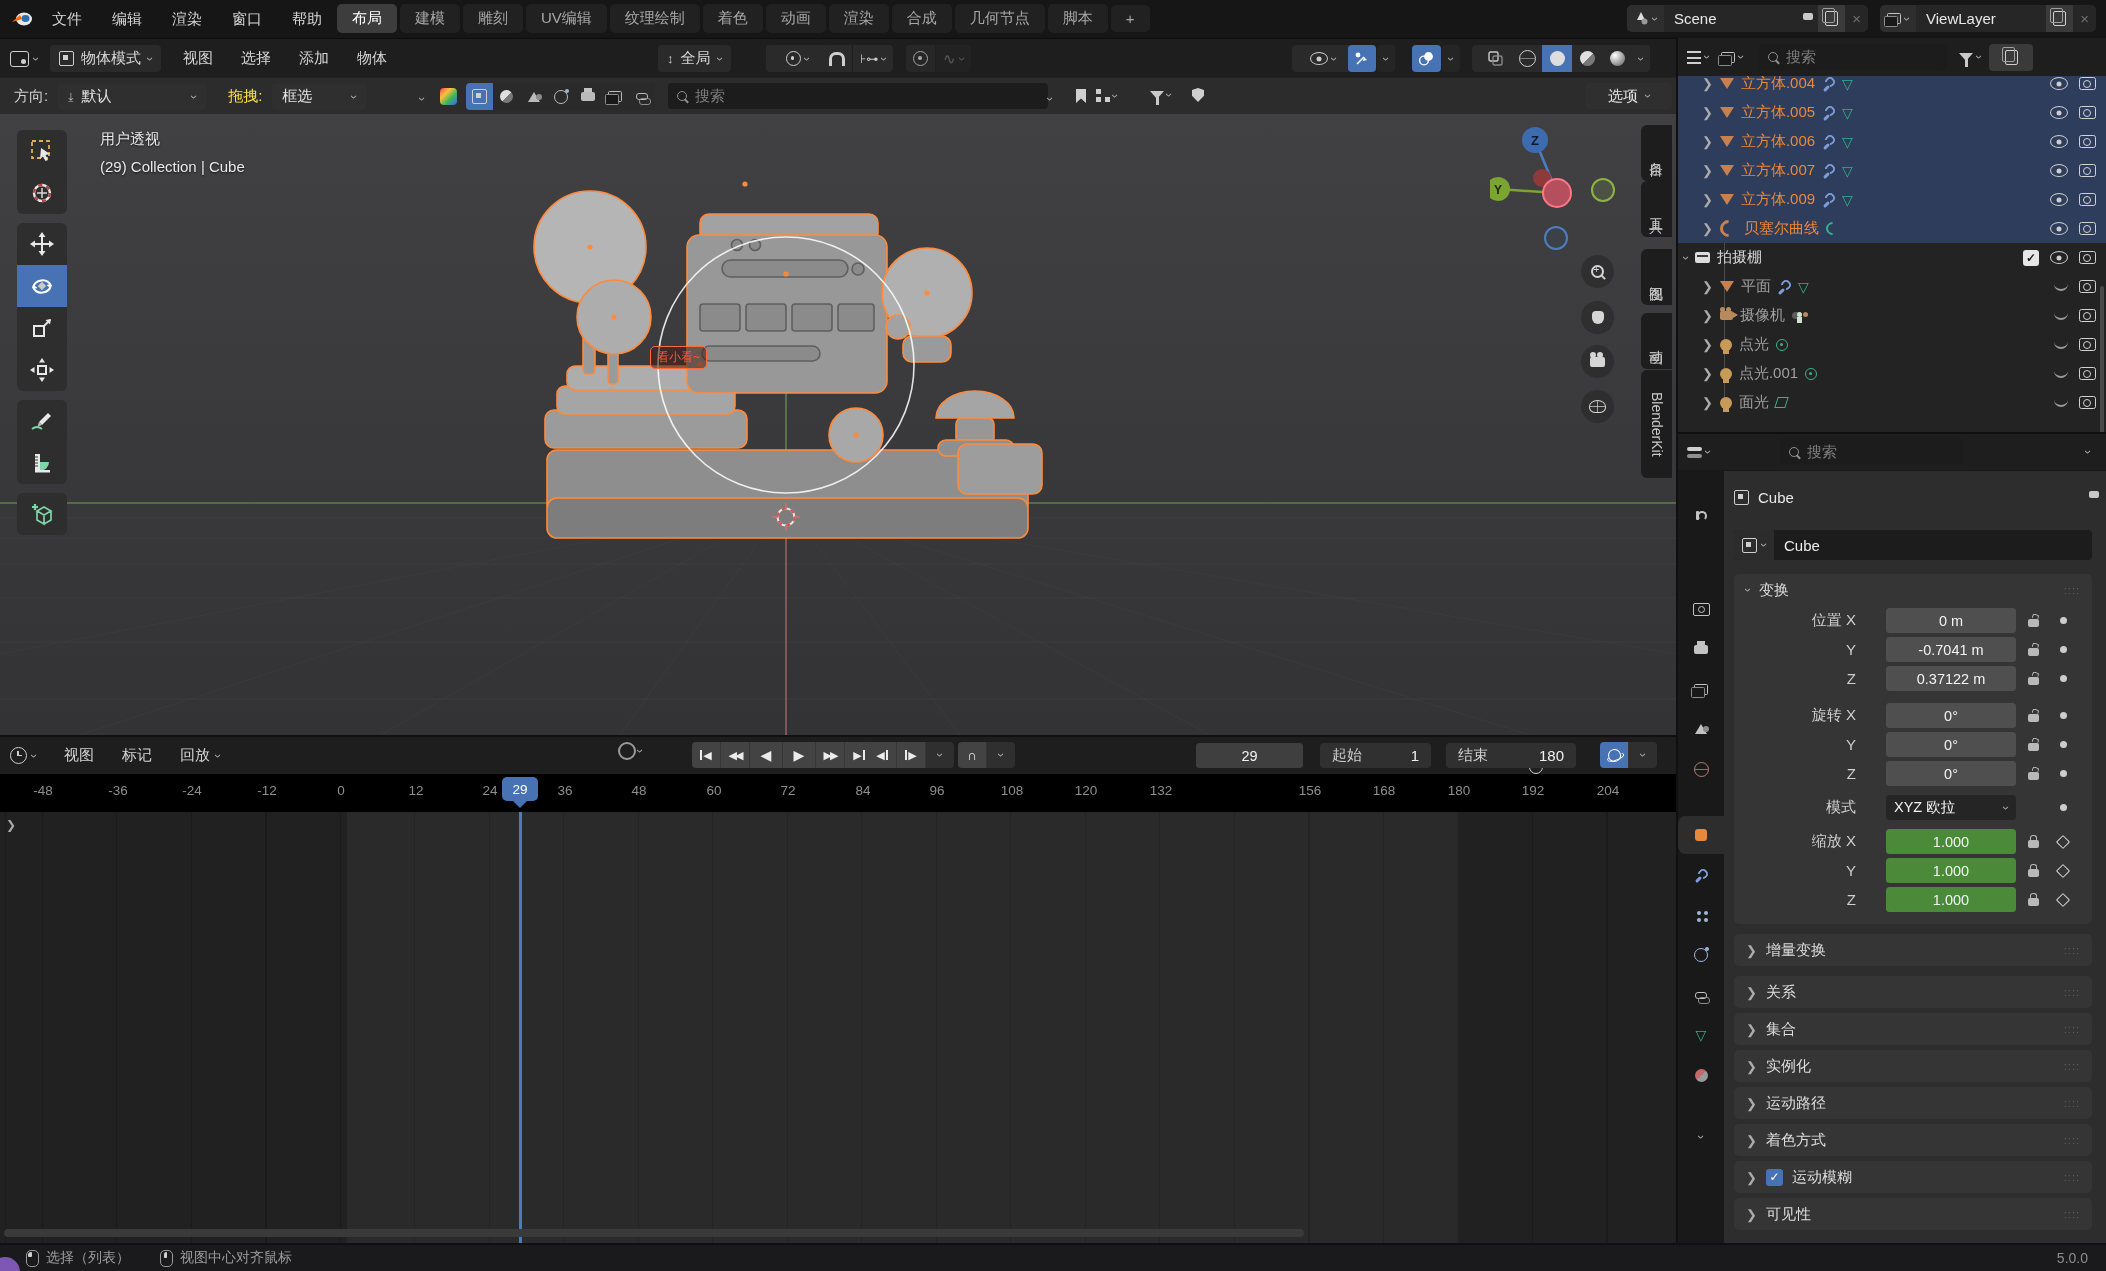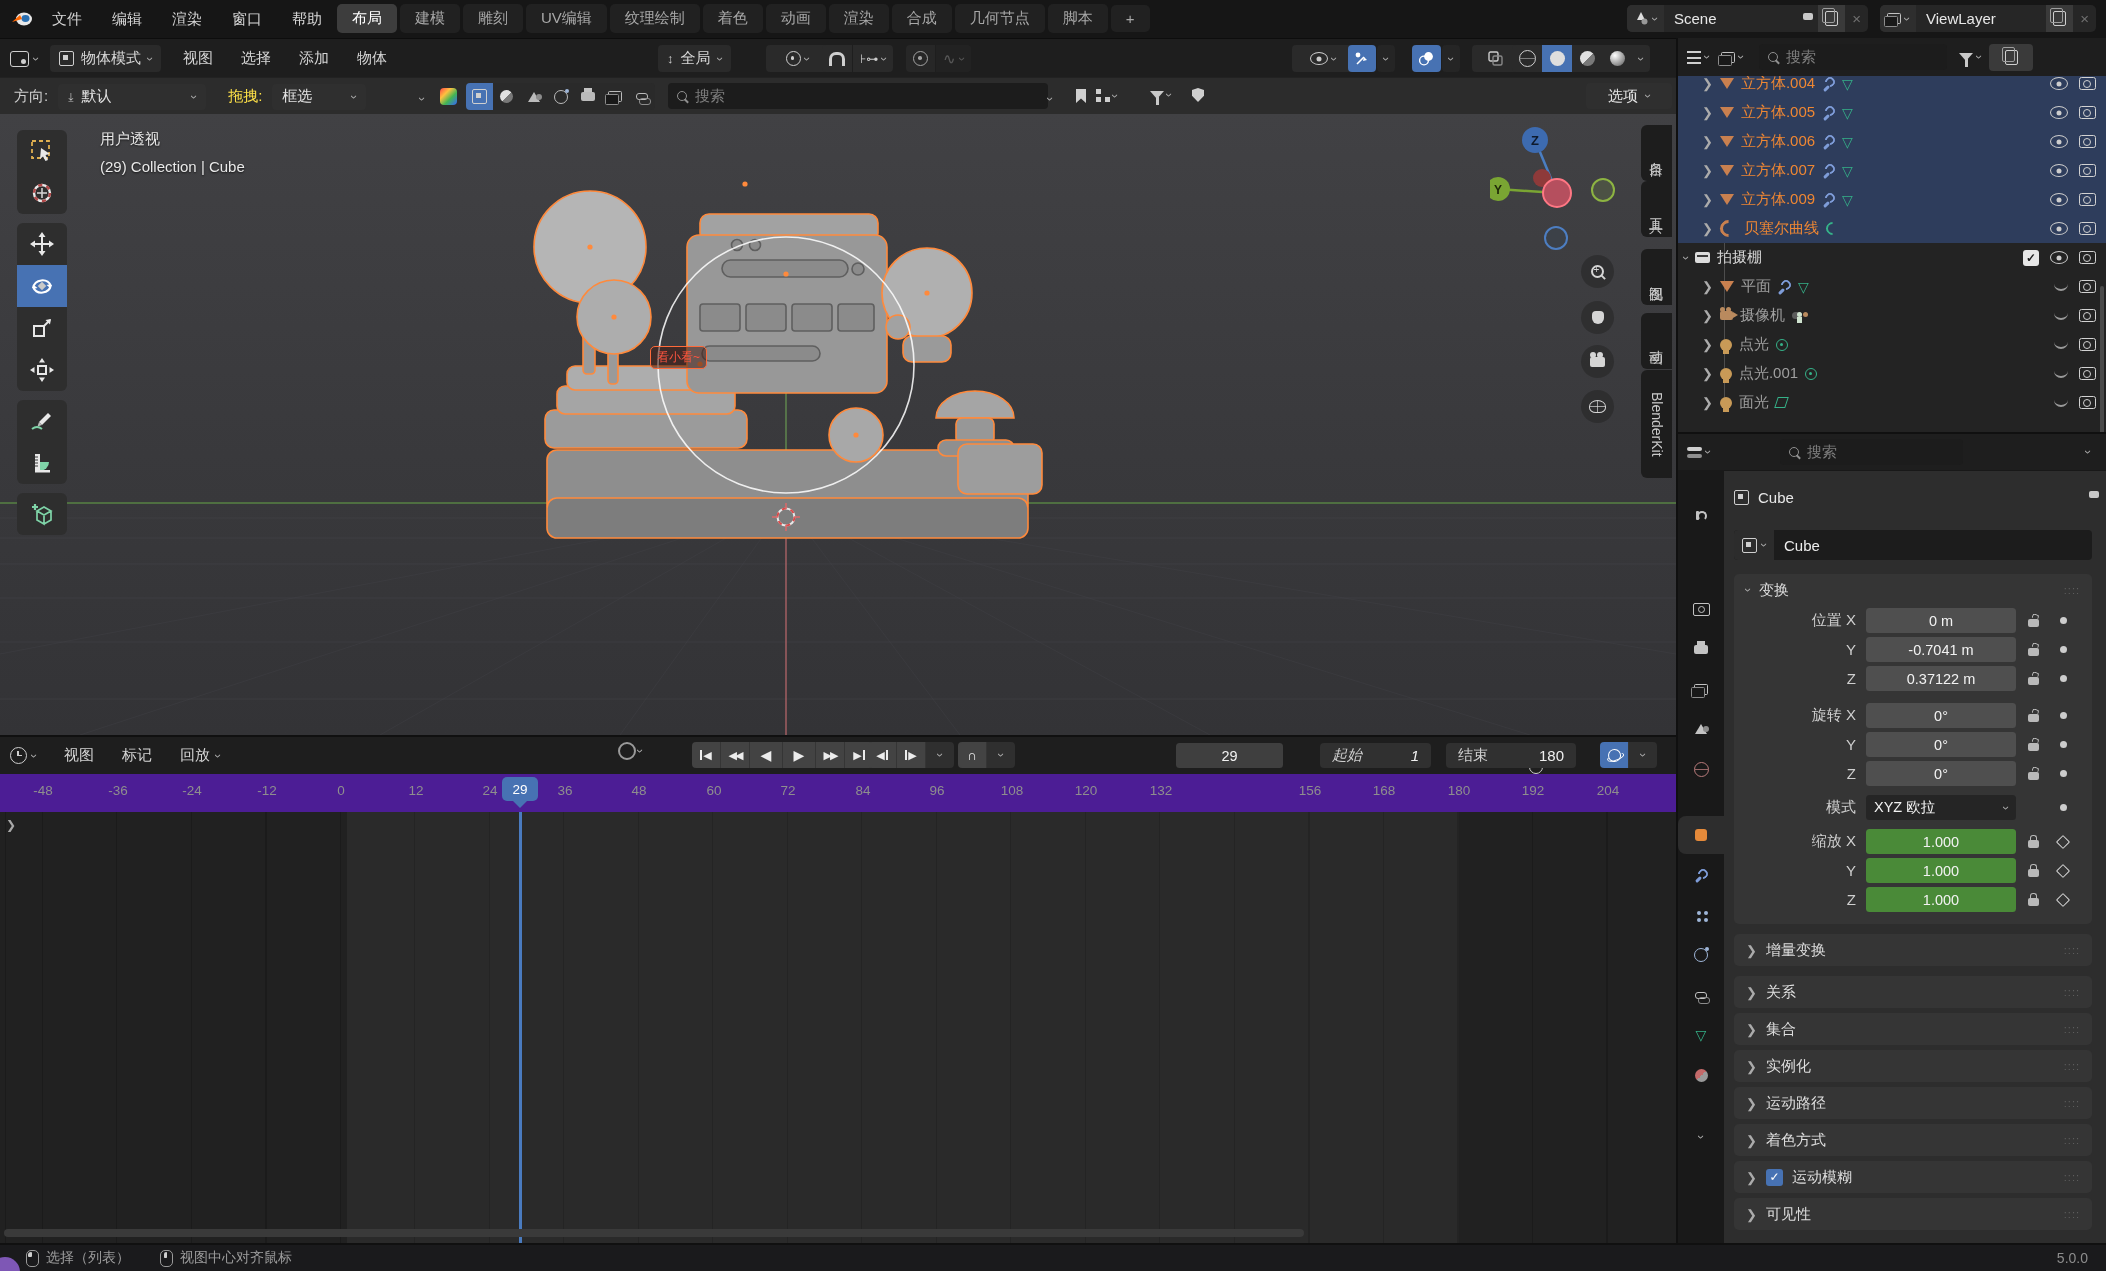--- a/index.html
+++ b/index.html
@@ -99,21 +99,21 @@
   .campill .camobj{background:#cfe3cf;}
   .campill .camobj::before,.campill .camobj::after{border-left-color:#cfe3cf;background:#cfe3cf;}
   .coll{width:15px;height:11px;background:#dcdcdc;border-radius:2px;position:relative;}
   .coll::after{content:"";position:absolute;top:2.5px;left:2px;right:2px;height:2px;background:#3a3a3a;}
   .cbw{width:16px;height:16px;border-radius:3px;background:#e6e6e6;color:#1b1b1b;font-size:12px;display:flex;align-items:center;justify-content:center;font-weight:bold;}
   
   #props{left:1678px;top:434px;width:428px;height:809px;background:#2d2d2d;overflow:hidden;}
   #ptabs{position:absolute;left:0;top:36px;width:46px;height:773px;background:#191919;}
   .ptab{position:absolute;left:0;width:46px;height:38px;display:flex;align-items:center;justify-content:center;}
   .ptab.active{background:#2d2d2d;border-radius:8px 0 0 8px;}
-  .fld{background:#4f4f4f;border-radius:3.5px;height:25px;display:flex;align-items:center;justify-content:center;color:#f2f2f2;font-size:14.5px;}
+  .fld{background:#4f4f4f;border-radius:3.5px;height:25px;display:flex;align-items:center;justify-content:center;color:#f2f2f2;font-size:14.5px;margin-left:20px;}
   .fld.green{background:#4a8a38;}
   .fld.ddl{background:#252525;justify-content:space-between;padding:0 8px;box-sizing:border-box;}
   .trow{display:flex;align-items:center;height:29px;}
   .tlabel{flex:0 0 122px;text-align:right;padding-right:10px;color:#cfcfcf;}
   .tfield{flex:0 0 150px;}
   .tlock{flex:0 0 34px;display:flex;justify-content:center;}
   .tanim{flex:0 0 26px;display:flex;justify-content:center;}
   .lock{position:relative;width:11px;height:8px;background:#b9b9b9;border-radius:2px;margin-top:5px;}
   .lock::before{content:"";position:absolute;left:2px;top:-5px;width:5px;height:4px;border:1.7px solid #b9b9b9;border-bottom:none;border-radius:3px 3px 0 0;}
   .lock.open::before{left:4.5px;transform:rotate(14deg);}
@@ -634,39 +634,39 @@
           </span>
       </div>
       <div class="row abs" style="left:958px;top:5px;border-radius:4px;overflow:hidden;">
         <span class="pb" style="font-size:14px;">∩</span>
         <span class="pb" style="background:#2f2f2f;">
             <span class="cvd">›</span>
           </span>
       </div>
       <div class="fld abs" style="left:1176px;top:6px;width:107px;background:#3f3f3f;">29</div>
       <span class="stw abs" style="left:1295px;top:11px;"></span>
-      <div class="row abs" style="left:1320px;top:6px;width:111px;height:25px;background:#303030;border-radius:4px;justify-content:space-between;padding:0 12px;box-sizing:border-box;font-style:italic;">
+      <div class="row abs" style="left:1320px;top:6px;width:111px;height:25px;background:#303030;border-radius:4px;justify-content:space-between;padding:0 12px;box-sizing:border-box;">
         <span style="color:#cfcfcf;">起始</span>
         <span style="color:#f0f0f0;">1</span>
       </div>
       <div class="row abs" style="left:1446px;top:6px;width:130px;height:25px;background:#303030;border-radius:4px;justify-content:space-between;padding:0 12px;box-sizing:border-box;">
         <span style="color:#cfcfcf;">结束</span>
         <span style="color:#f0f0f0;">180</span>
       </div>
       <div class="row abs" style="left:1600px;top:5px;border-radius:4px;overflow:hidden;">
         <span class="pb" style="background:#4772b3;">
             <span class="syncico"></span>
           </span>
         <span class="pb" style="background:#2f2f2f;">
             <span class="cvd">›</span>
           </span>
       </div>
     </div>
 
-    <div class="abs" style="left:0;top:37px;width:1676px;height:38px;background:#4c1d95;border-bottom:1px solid #1a1a1a;">
+    <div class="abs" style="left:0;top:37px;width:1676px;height:38px;background:#000000;border-bottom:1px solid #1a1a1a;">
       <span class="tick" style="left:21px;">-48</span>
       <span class="tick" style="left:96px;">-36</span>
       <span class="tick" style="left:170px;">-24</span>
       <span class="tick" style="left:245px;">-12</span>
       <span class="tick" style="left:319px;">0</span>
       <span class="tick" style="left:394px;">12</span>
       <span class="tick" style="left:468px;">24</span>
       <span class="tick" style="left:543px;">36</span>
       <span class="tick" style="left:617px;">48</span>
       <span class="tick" style="left:692px;">60</span>

